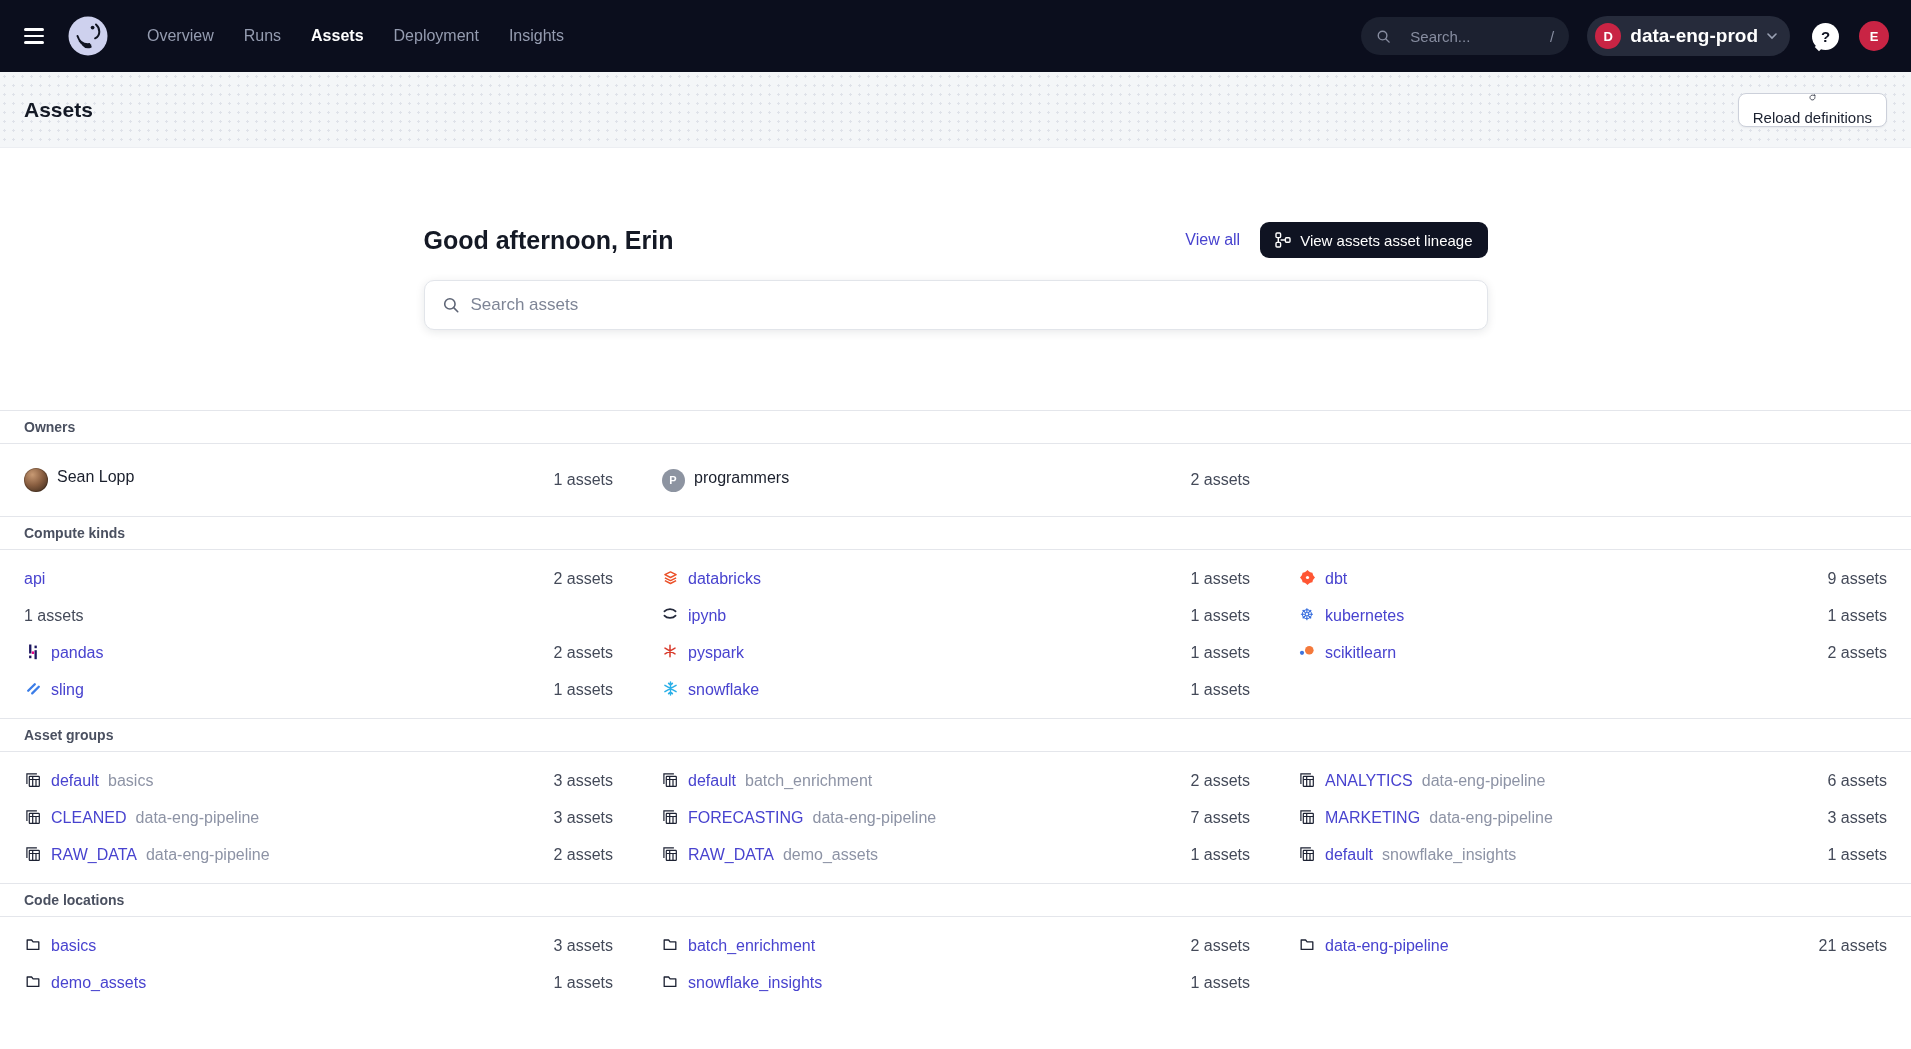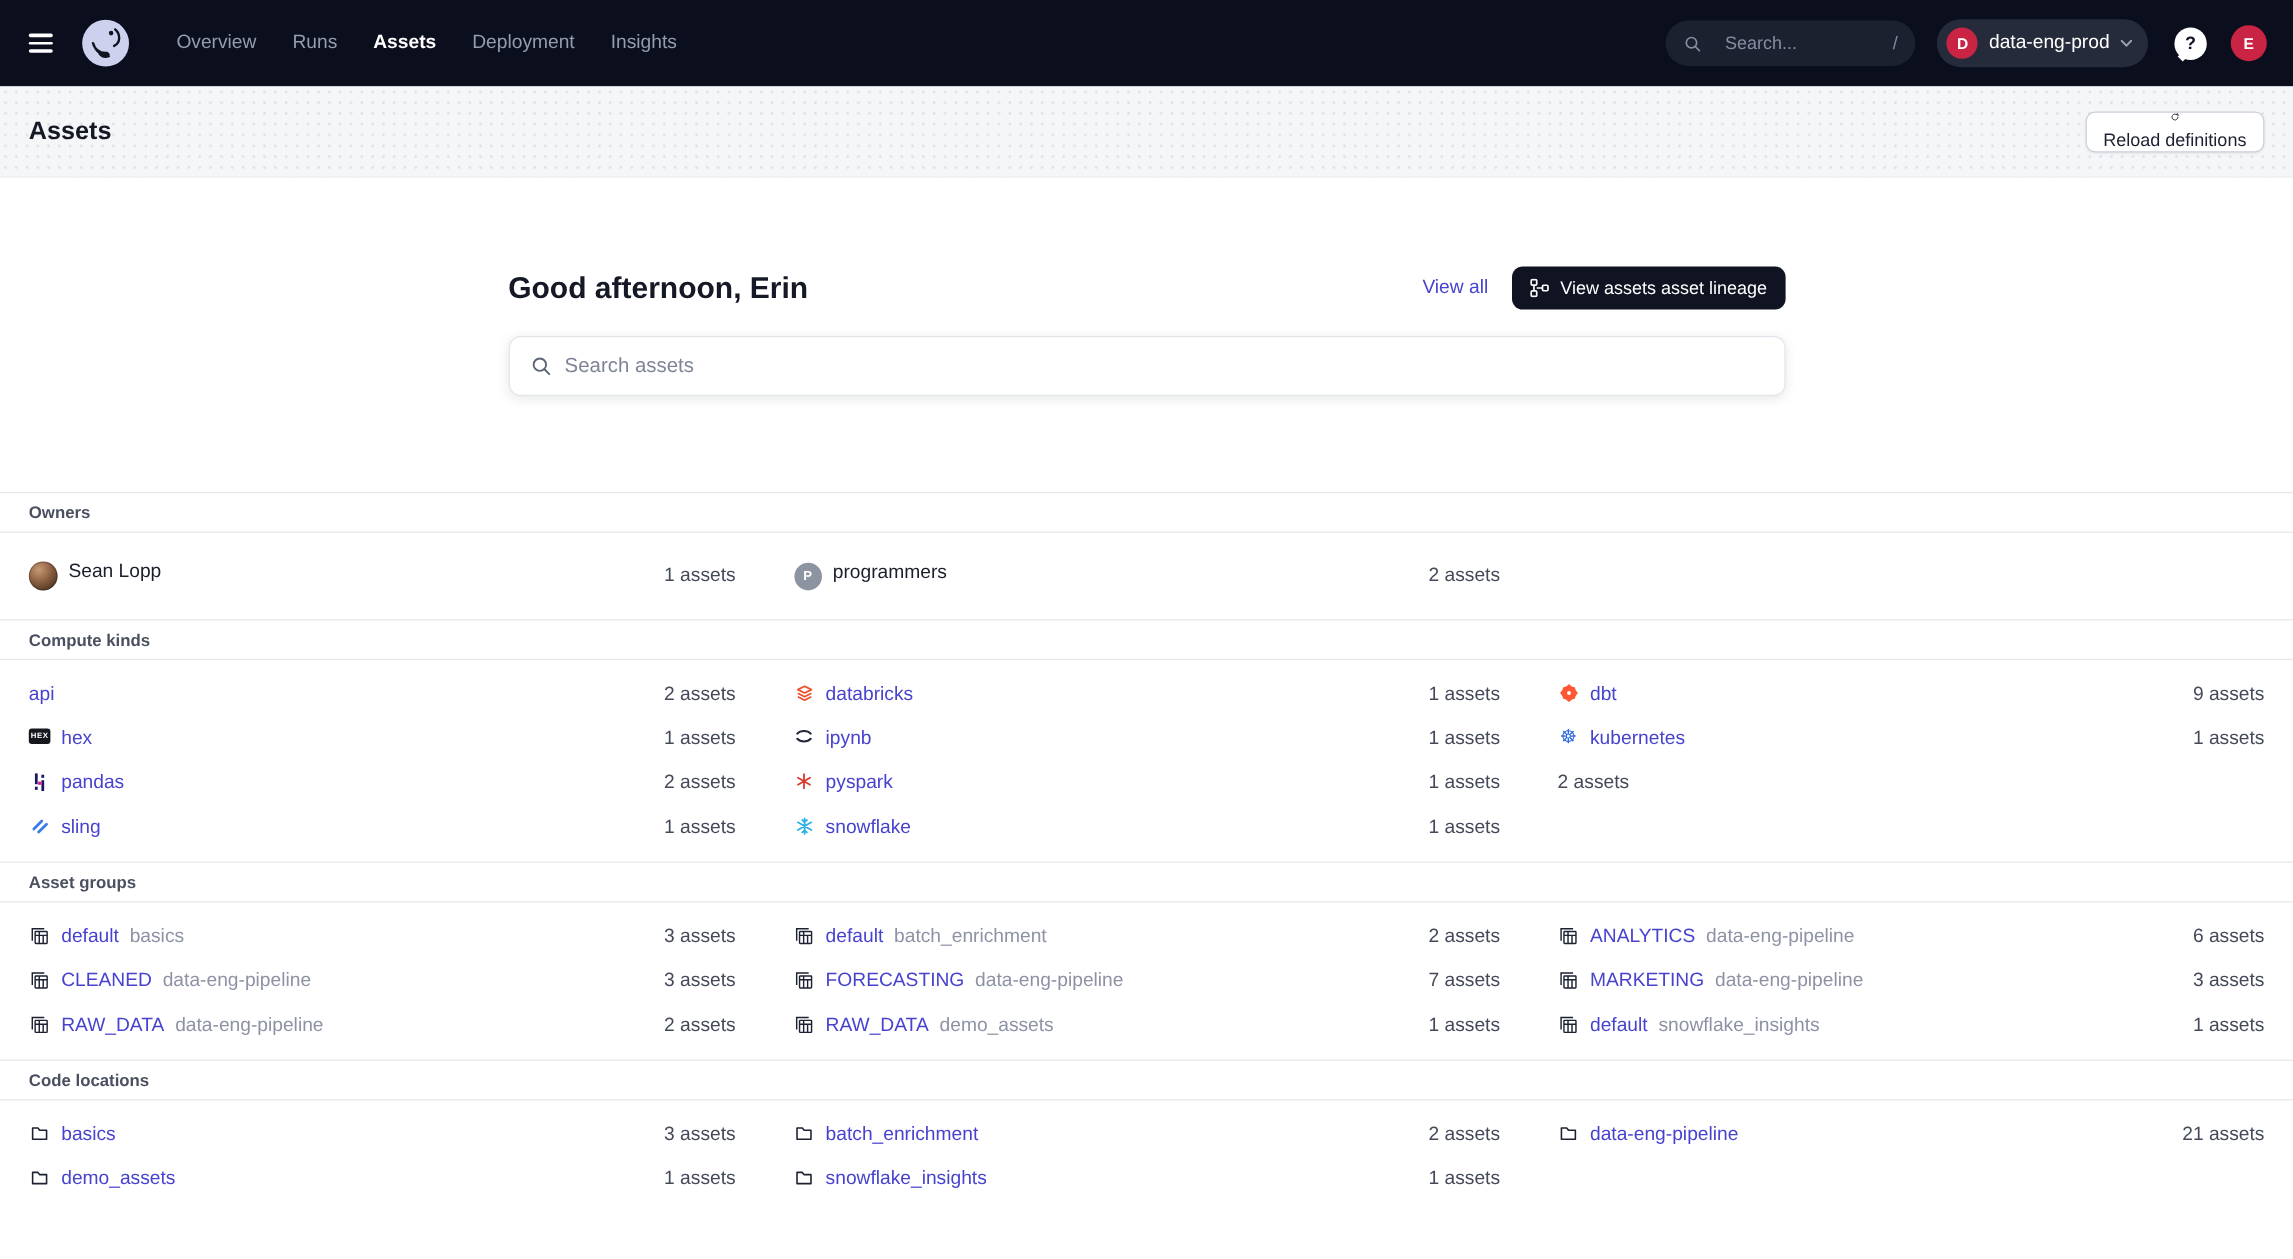--- a/index.html
+++ b/index.html
@@ -19,21 +19,21 @@
   .nav { display:flex; gap:4px; margin-left:14px; }
   .nav-item { padding:8px 13px; font-size:16px; color:#959cb0; cursor:pointer; border-radius:8px; text-decoration:none; }
   .nav-item.active { color:#ffffff; font-weight:700; }
   .spacer { flex:1; }
   .nav-search { width:208px; height:38px; background:#1c2130; border-radius:19px; display:flex; align-items:center; padding:0 15px; gap:19px; color:#878da0; cursor:text; }
   .nav-search input { background:transparent; border:none; outline:none; color:#d3d7e2; font-size:15px; flex:1; width:60px; }
   .nav-search input::placeholder { color:#878da0; }
   .slash { font-size:15px; color:#878da0; }
   .deploy-pill { height:40px; background:#262b3b; border-radius:20px; display:flex; align-items:center; gap:9px; padding:0 13px 0 8px; cursor:pointer; margin-left:6px; }
   .badge-d { width:26px; height:26px; border-radius:50%; background:var(--badge); color:#fff; font-size:13px; font-weight:700; display:flex; align-items:center; justify-content:center; }
-  .deploy-name { color:#fff; font-size:16px; font-weight:400; }
+  .deploy-name { color:#fff; font-size:19px; font-weight:700; }
   .help { width:27px; height:27px; border-radius:50%; background:#fff; color:#0e1120; display:flex; align-items:center; justify-content:center; font-size:15px; font-weight:700; cursor:pointer; position:relative; margin-left:10px; }
   .help::after { content:""; position:absolute; left:4px; bottom:0px; width:6px; height:6px; background:#fff; transform:rotate(45deg); z-index:0; }
   .help b { position:relative; z-index:1; font-weight:700; }
   .avatar { width:30px; height:30px; border-radius:50%; background:var(--badge); color:#fff; font-size:13px; font-weight:700; display:flex; align-items:center; justify-content:center; cursor:pointer; margin-left:8px; }
 
   
   .page-header {
     height:76px; display:flex; align-items:center; justify-content:space-between; padding:0 24px;
     background-color:#f4f6f8;
     background-image:radial-gradient(circle, #dfe2e9 1px, transparent 1.3px);
@@ -203,26 +203,20 @@
               <svg width="15" height="15" viewBox="0 0 14 14">
                 <path d="M7 0c1.8 1.8 2.6 2.3 4.6 2.6.3 2 .8 2.6 2.4 4.4-1.6 1.8-2.1 2.4-2.4 4.4-2 .3-2.8.8-4.6 2.6-1.8-1.8-2.6-2.3-4.6-2.6C2.1 9.4 1.6 8.8 0 7c1.6-1.8 2.1-2.4 2.4-4.4C4.4 2.3 5.2 1.8 7 0z" fill="#ff5633"></path>
                 <circle cx="7" cy="7" r="1.5" fill="#fff"></circle>
               </svg>
             </span>
             <a class="link">dbt</a>
           </div>
           <span class="count">9 assets</span>
         </div>
         <div class="cell">
-      <div class="cell-left">
-            <span class="icon">
-              <span class="hexbadge">HEX</span>
-            </span>
-            <a class="link">hex</a>
-          </div>
           <span class="count">1 assets</span>
         </div>
         <div class="cell">
       <div class="cell-left">
             <span class="icon">
               <svg width="16" height="13" viewBox="0 0 16 13" fill="none" stroke="#23283a" stroke-width="1.7" stroke-linecap="round">
                 <path d="M2.4 4.4a6.6 4.8 0 0 1 11.2 0"></path>
                 <path d="M13.6 8.6a6.6 4.8 0 0 1-11.2 0"></path>
               </svg>
             </span>
@@ -259,20 +253,29 @@
             <span class="icon">
               <svg width="14" height="14" viewBox="0 0 14 14" fill="none" stroke="#d83a2b" stroke-width="1.5" stroke-linecap="round">
                 <path d="M7 1.2v11.6M2 4.1l10 5.8M12 4.1L2 9.9"></path>
               </svg>
             </span>
             <a class="link">pyspark</a>
           </div>
           <span class="count">1 assets</span>
         </div>
         <div class="cell">
+      <div class="cell-left">
+            <span class="icon">
+              <svg width="16" height="13" viewBox="0 0 16 13">
+                <circle cx="3" cy="8.8" r="2.1" fill="#3d73dd"></circle>
+                <circle cx="10.3" cy="6.2" r="4.3" fill="#f4793b"></circle>
+              </svg>
+            </span>
+            <a class="link">scikitlearn</a>
+          </div>
           <span class="count">2 assets</span>
         </div>
         <div class="cell">
       <div class="cell-left">
             <span class="icon">
               <svg width="15" height="15" viewBox="0 0 15 15" fill="none" stroke="#3b7de8" stroke-width="2.3" stroke-linecap="round">
                 <path d="M2.2 9.8l6.6-6.6M6.2 12.4l6.6-6.6"></path>
               </svg>
             </span>
             <a class="link">sling</a>

